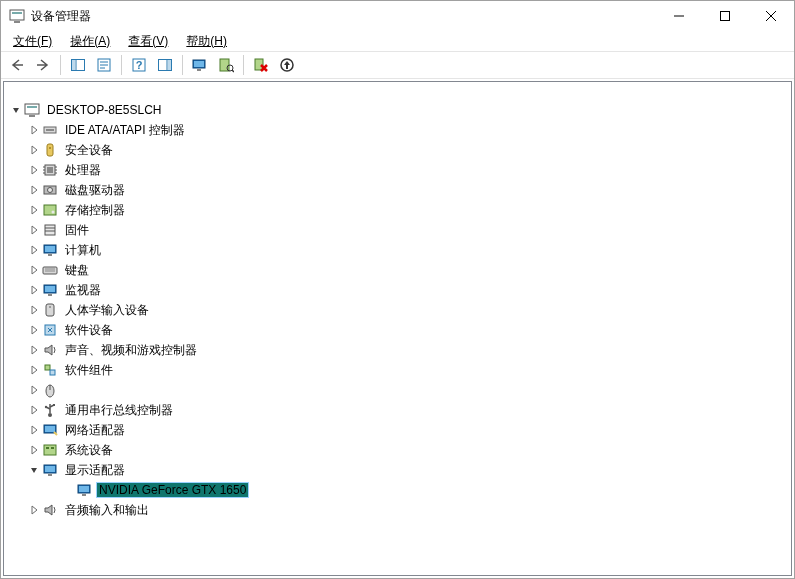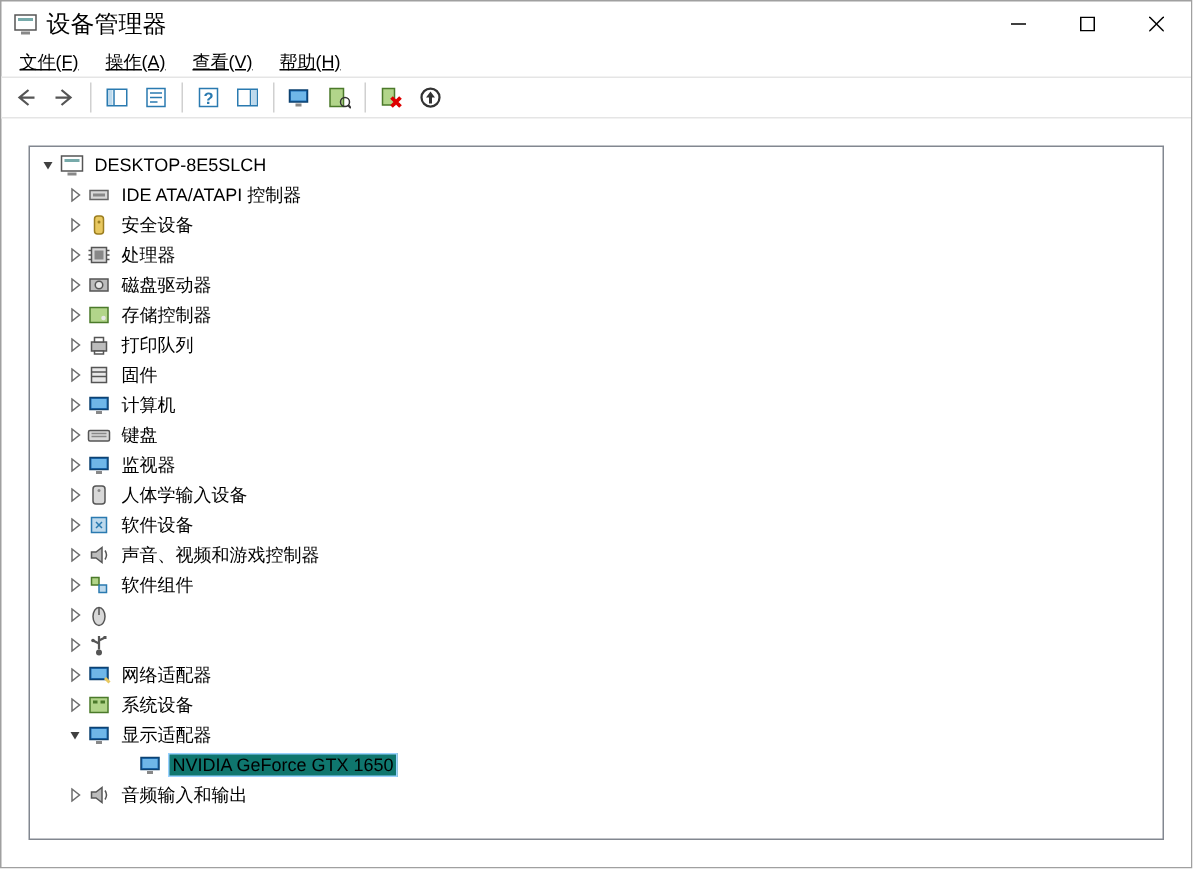--- a/index.html
+++ b/index.html
@@ -1,28 +1,28 @@
 <!DOCTYPE html>
 <html><head>
 <meta charset="utf-8">
 <style>
   * { box-sizing: border-box; margin: 0; padding: 0; }
   body { font-family: "Microsoft YaHei", "Segoe UI", Tahoma, sans-serif; font-size: 12px; background: #fff; color: #000; }
   .window { width: 795px; height: 579px; border: 1px solid #a0a0a0; display: flex; flex-direction: column; background: #fff; }
   .titlebar { height: 30px; display: flex; align-items: center; padding: 0 0 0 8px; }
   .titlebar .app-icon { width: 16px; height: 16px; margin-right: 6px; }
-  .titlebar .title { flex: 1; font-size: 16px; }
+  .titlebar .title { flex: 1; font-size: 12px; }
   .titlebar .win-btns { display: flex; }
   .titlebar .win-btn { width: 46px; height: 30px; display: flex; align-items: center; justify-content: center; }
   .menubar { height: 20px; display: flex; align-items: center; padding: 0 4px; gap: 2px; text-decoration: underline; }
   .menubar .menu-item { padding: 2px 8px; }
   .toolbar { height: 28px; display: flex; align-items: center; padding: 0 4px; gap: 2px; border-top: 1px solid #e5e5e5; border-bottom: 1px solid #e5e5e5; background: #fff; }
   .toolbar .tbtn { width: 24px; height: 24px; display: flex; align-items: center; justify-content: center; border: 1px solid transparent; }
   .toolbar .sep { width: 1px; height: 20px; background: #d0d0d0; margin: 0 3px; }
-  .tree-area { flex: 1; overflow: auto; border: 1px solid #828790; margin: 18px; background: #fff; padding: 2px 0; }
+  .tree-area { flex: 1; overflow: auto; border: 1px solid #828790; margin: 2px; background: #fff; padding: 18px 0; }
   .tree-node { display: flex; align-items: center; height: 20px; padding-left: 0; white-space: nowrap; }
   .tree-node .expander { width: 16px; height: 16px; display: flex; align-items: center; justify-content: center; color: #6d6d6d; cursor: pointer; }
   .tree-node .expander.none { visibility: hidden; }
   .tree-node .icon { width: 16px; height: 16px; margin: 0 4px 0 0; display: flex; align-items: center; justify-content: center; }
   .tree-node .label { padding: 1px 3px; }
   .tree-node.selected .label { background: #0f766e; border: 1px solid #99d1ff; padding: 0 2px; }
   .lvl0 { padding-left: 4px; }
   .lvl1 { padding-left: 22px; }
   .lvl2 { padding-left: 56px; }
   svg { display: block; }
@@ -252,35 +252,20 @@
         <span class="label">存储控制器</span>
       </div>
       <div class="tree-node lvl1">
         <span class="expander">
           <svg width="10" height="10" viewBox="0 0 10 10">
             <path d="M3 1 L8 5 L3 9 Z" fill="none" stroke="#6d6d6d"></path>
           </svg>
         </span>
         <span class="icon">
           <svg width="16" height="16" viewBox="0 0 16 16">
-            <rect x="3" y="6" width="10" height="6" fill="#bcbcbc" stroke="#555"></rect>
-            <rect x="5" y="3" width="6" height="3" fill="#fff" stroke="#555"></rect>
-            <rect x="5" y="12" width="6" height="2" fill="#fff" stroke="#555"></rect>
-          </svg>
-        </span>
-        <span class="label">打印队列</span>
-      </div>
-      <div class="tree-node lvl1">
-        <span class="expander">
-          <svg width="10" height="10" viewBox="0 0 10 10">
-            <path d="M3 1 L8 5 L3 9 Z" fill="none" stroke="#6d6d6d"></path>
-          </svg>
-        </span>
-        <span class="icon">
-          <svg width="16" height="16" viewBox="0 0 16 16">
             <rect x="3" y="3" width="10" height="10" fill="#e8e8e8" stroke="#555"></rect>
             <line x1="3" y1="6" x2="13" y2="6" stroke="#555"></line>
             <line x1="3" y1="9" x2="13" y2="9" stroke="#555"></line>
           </svg>
         </span>
         <span class="label">固件</span>
       </div>
       <div class="tree-node lvl1">
         <span class="expander">
           <svg width="10" height="10" viewBox="0 0 10 10">
@@ -403,20 +388,21 @@
         </span>
         <span class="icon">
           <svg width="16" height="16" viewBox="0 0 16 16">
             <circle cx="8" cy="13" r="2" fill="#555"></circle>
             <line x1="8" y1="11" x2="8" y2="2" stroke="#555" stroke-width="1.5"></line>
             <path d="M8 7 L4 5 M8 5 L12 3" stroke="#555" stroke-width="1.5"></path>
             <circle cx="4" cy="5" r="1.2" fill="#555"></circle>
             <rect x="11" y="2" width="2" height="2" fill="#555"></rect>
           </svg>
         </span>
+        <span class="label">通用串行总线控制器</span>
       </div>
       <div class="tree-node lvl1">
         <span class="expander">
           <svg width="10" height="10" viewBox="0 0 10 10">
             <path d="M3 1 L8 5 L3 9 Z" fill="none" stroke="#6d6d6d"></path>
           </svg>
         </span>
         <span class="icon">
           <svg width="16" height="16" viewBox="0 0 16 16">
             <rect x="2" y="3" width="12" height="8" fill="#1e6fb8" stroke="#0d4270"></rect>

